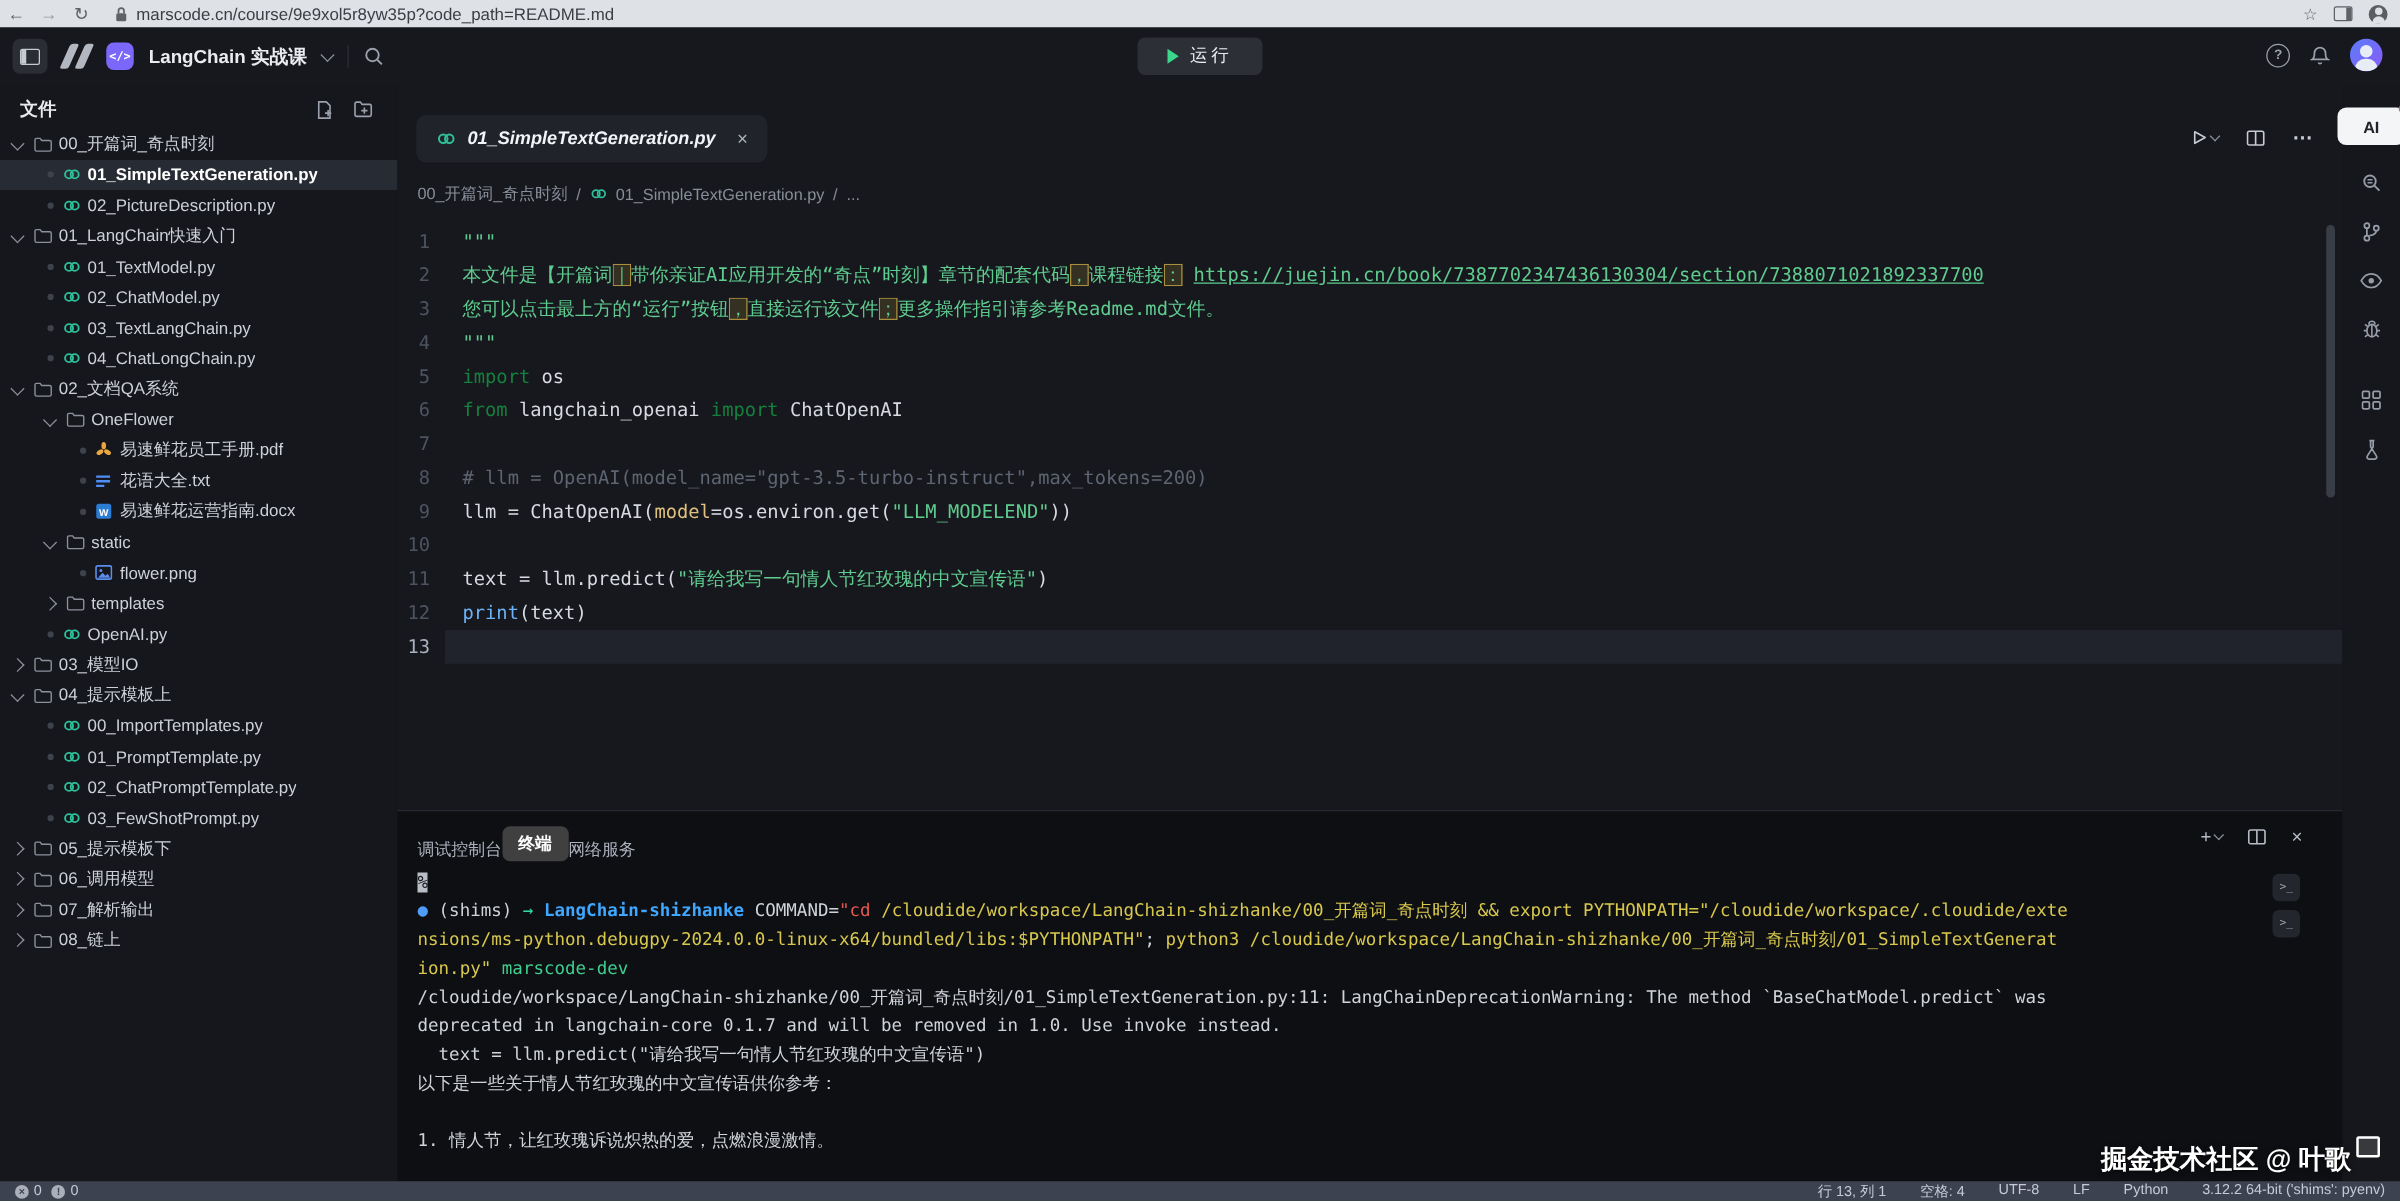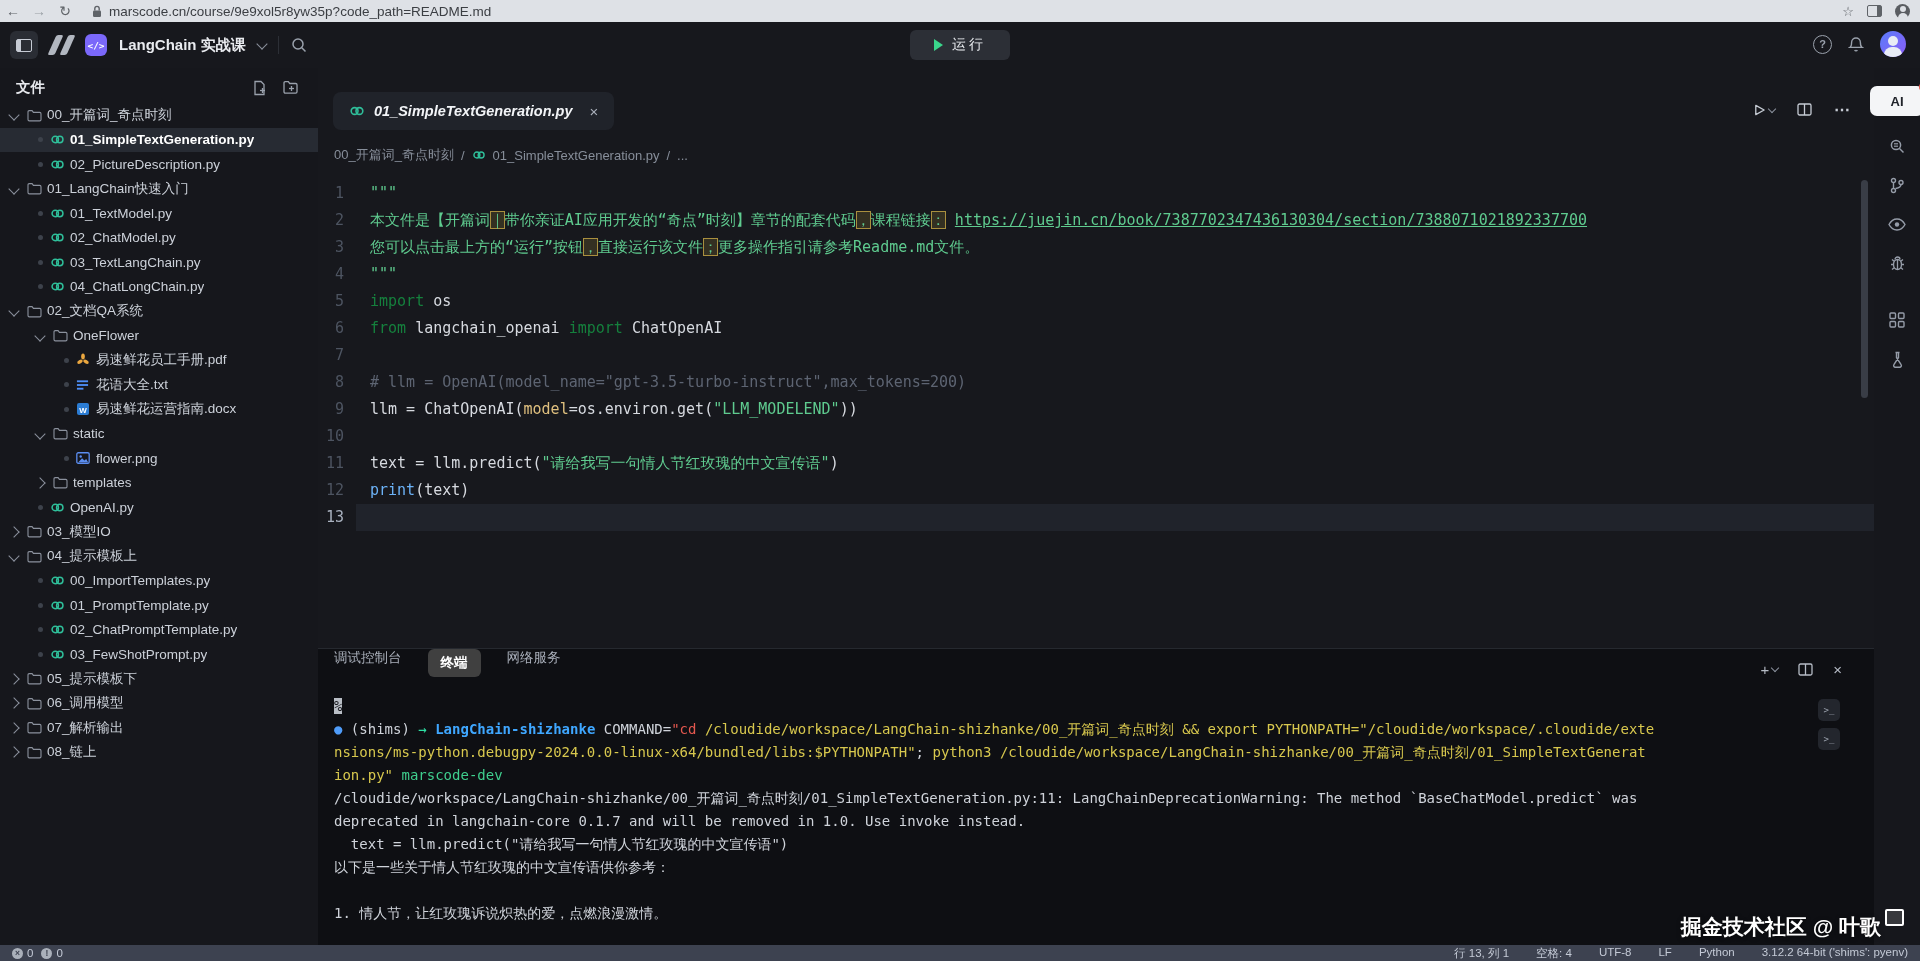--- a/index.html
+++ b/index.html
@@ -66,21 +66,21 @@
   .lt{flex:1;padding-left:14px;}
   .cl.cur .lt{background:#20232b;}
   .cl.cur .ln{color:#a9b1bf;}
   .tk-str{color:#5fcb8f;} .tk-url{color:#5fcb8f;text-decoration:underline;}
   .tk-kw{color:#15803d;} .tk-cmt{color:#5d6472;} .tk-pl{color:#d7dae0;}
   .tk-param{color:#e0c07f;} .tk-bi{color:#6cb2f7;}
   .tk-box{color:#5fcb8f;box-shadow:inset 0 0 0 1px #a98f3e;background:rgba(190,160,60,.18);}
   .scrollbar{position:absolute;right:6px;top:112px;width:7px;height:218px;border-radius:4px;background:#393d46;}
   
   .term{position:absolute;left:0;right:0;top:580px;bottom:0;background:#0e0f13;border-top:1px solid #26292f;}
-  .thead{position:relative;height:40px;display:flex;align-items:flex-start;gap:26px;padding-left:16px;font-size:13.5px;color:#aab0bb;}
+  .thead{position:relative;height:40px;display:flex;align-items:flex-end;padding-left:16px;font-size:13.5px;color:#aab0bb;}
   .ttab.act{background:#404040;border-radius:6px;padding:5px 13px;color:#fff;font-weight:bold;}
   .ticons{position:absolute;right:32px;top:0;height:40px;display:flex;align-items:center;gap:20px;color:#b6bcc6;font-size:15px;}
   .tbody{padding:6px 0 0 16px;font-family:"DejaVu Sans Mono",monospace;font-size:14px;line-height:23px;white-space:pre;overflow:hidden;}
   .tk-tp{color:#cfd3da;} .tk-y{color:#d8c84e;} .tk-r{color:#e5584f;}
   .tk-c{color:#3fa7ff;font-weight:bold;margin-top:44px;} .tk-g{color:#3fcf8e;} .tk-a{color:#2edfa3;}
   .tk-d{color:#4f9cf9;} .tk-curs{background:#b9bec6;color:#17181d;}
   .sessions{position:absolute;right:34px;top:50px;display:flex;flex-direction:column;gap:7px;}
   .sess{width:22px;height:22px;border-radius:5px;background:#23262d;color:#9aa1ac;font-family:"DejaVu Sans Mono",monospace;
         font-size:9px;display:flex;align-items:center;justify-content:center;}
   

